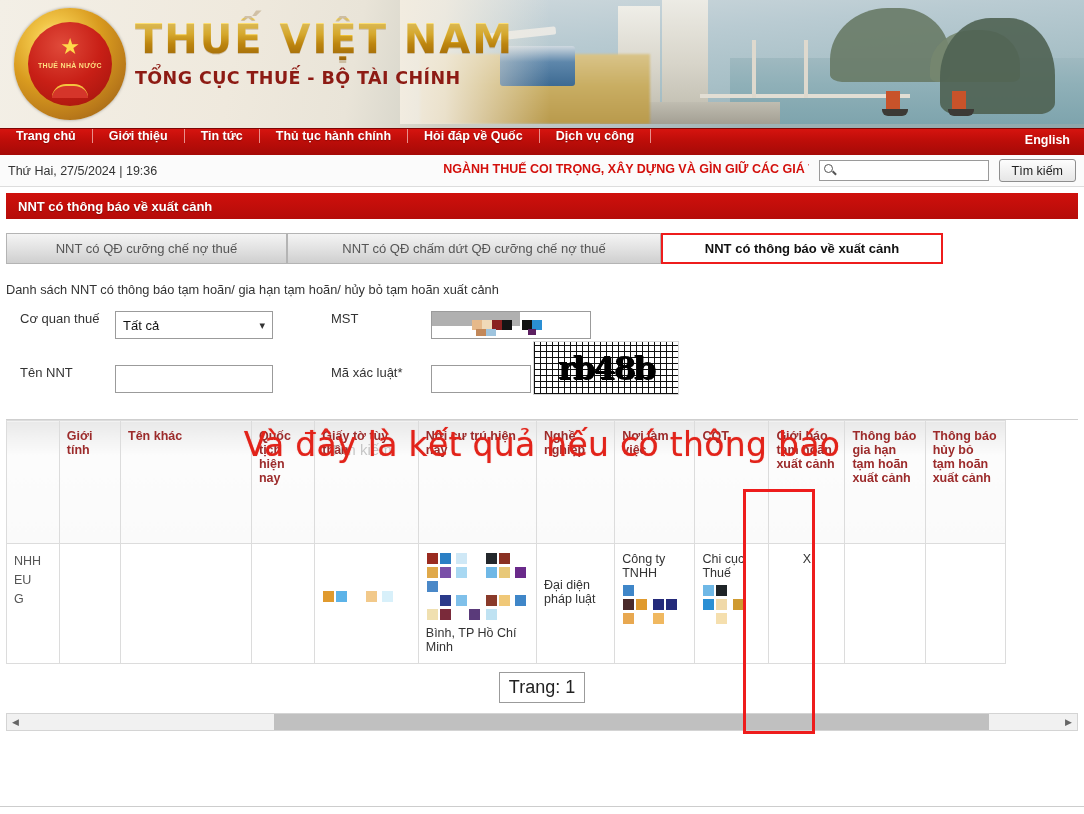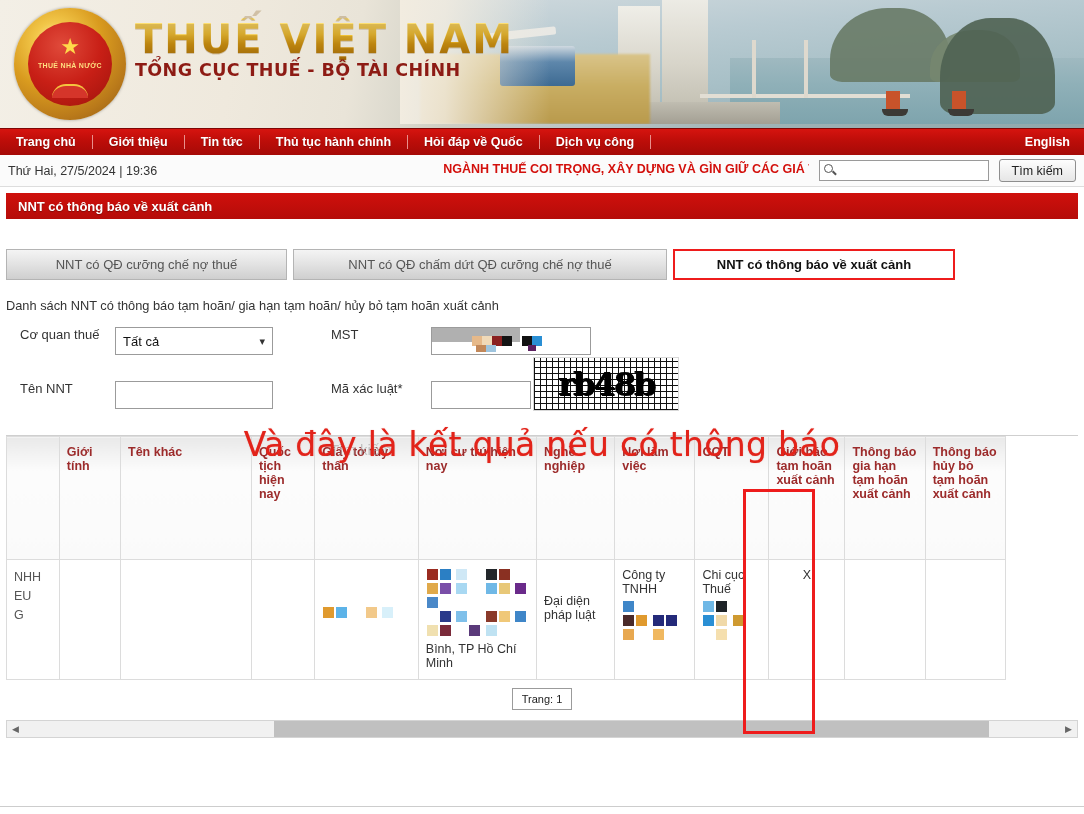--- a/index.html
+++ b/index.html
@@ -107,40 +107,40 @@
   .brand-main {
     font-size:40px; font-weight:bold; letter-spacing:2px;
     background:linear-gradient(180deg,#ffe98c 0%,#f5c93d 38%,#d49a14 62%,#a86f0c 100%);
     -webkit-background-clip:text; background-clip:text; color:transparent;
     text-shadow:0 1px 0 rgba(120,70,0,.25);
     font-family:"DejaVu Sans", sans-serif;
     line-height:1.05;
   }
   .brand-sub {
     font-size:17.5px; font-weight:bold; color:#8d1b14; letter-spacing:.4px;
-    margin-top:0; font-family:"DejaVu Sans", sans-serif;
+    margin-top:8px; font-family:"DejaVu Sans", sans-serif;
   }
 
   
   .nav {
     height:27px;
     background:linear-gradient(180deg,#d6140f 0%,#bd0d09 45%,#a50a07 100%);
-    display:flex; align-items:center; position:relative;
+    display:flex; align-items:flex-start; position:relative;
     border-top:1px solid #7f0604;
   }
   .nav-item {
     display:flex; align-items:center; padding:0 16px;
     color:#fff; font-size:12.5px; font-weight:bold;
     border-right:1px solid #e9908c; white-space:nowrap;
     text-shadow:0 1px 1px rgba(0,0,0,.25);
     cursor:pointer;
   }
   .nav-spacer { flex:1; border-right:none; }
   .nav-en {
-    display:flex; align-items:center; padding:15px 14px;
+    display:flex; align-items:center; padding:4px 14px;
     color:#fff; font-size:12.5px; font-weight:bold; cursor:pointer;
   }
 
   
   .ubar {
     height:32px; background:#fbfbfb; border-bottom:1px solid #ddd;
     display:flex; align-items:center; padding:0 8px; gap:10px; position:relative;
   }
   .ubar-date { font-size:12.5px; color:#333; white-space:nowrap; }
   .ticker {
@@ -174,21 +174,21 @@
   
   .pagebar {
     margin:6px 6px 0 6px; height:26px;
     background:linear-gradient(180deg,#cf100c 0%,#b50c09 100%);
     display:flex; align-items:center; padding-left:12px;
   }
   .pagebar-title { color:#fff; font-weight:bold; font-size:13px; text-shadow:0 1px 1px rgba(0,0,0,.3); }
 
   
   .content { padding:0 6px; }
-  .tabs { display:flex; gap:6px; margin-top:30px; align-items:stretch; }
+  .tabs { display:flex; margin-top:14px; align-items:stretch; }
   .tab {
     height:31px; display:flex; align-items:center; justify-content:center;
     background:linear-gradient(180deg,#f4f4f4 0%,#e3e3e3 48%,#cfcfcf 100%);
     border:1px solid #b4b4b4; color:#555; font-size:13px; cursor:pointer;
   }
   .tab1 { width:281px; }
   .tab2 { width:374px; }
   .tab.active {
     background:#fff; color:#111; font-weight:bold;
     border:2px solid #ee1c1c; width:282px;
@@ -271,21 +271,21 @@
     border:3px solid #ee1c1c; z-index:15; pointer-events:none;
   }
   .cell-x { text-align:center; padding-top:42px; }
   .redact-blk { display:inline-block; }
   .redact-blk span { display:inline-block; width:11px; height:11px; margin:1px; vertical-align:top; }
 
   
   .pager { margin-top:8px; text-align:center; }
   .pager-box {
     display:inline-block; border:1px solid #9b9b9b; background:#fff;
-    padding:4px 9px; font-size:11px; color:#222; cursor:pointer;
+    padding:4px 9px; font-size:18px; color:#222; cursor:pointer;
   }
   .hscroll {
     margin:10px 6px 0 6px; height:18px; background:#f1f1f1;
     border:1px solid #d4d4d4; display:flex; align-items:center; position:relative;
   }
   .hs-arrow { width:17px; height:16px; display:flex; align-items:center; justify-content:center;
     font-size:9px; color:#666; cursor:pointer; }
   .hs-track { flex:1; height:16px; position:relative; }
   .hs-thumb { position:absolute; left:250px; top:0; width:715px; height:16px; background:#c0c0c0; cursor:pointer; }
   .bottom-edge { position:absolute; left:0; right:0; bottom:0; height:8px; background:#fff; border-top:1px solid #cdcdcd; }

